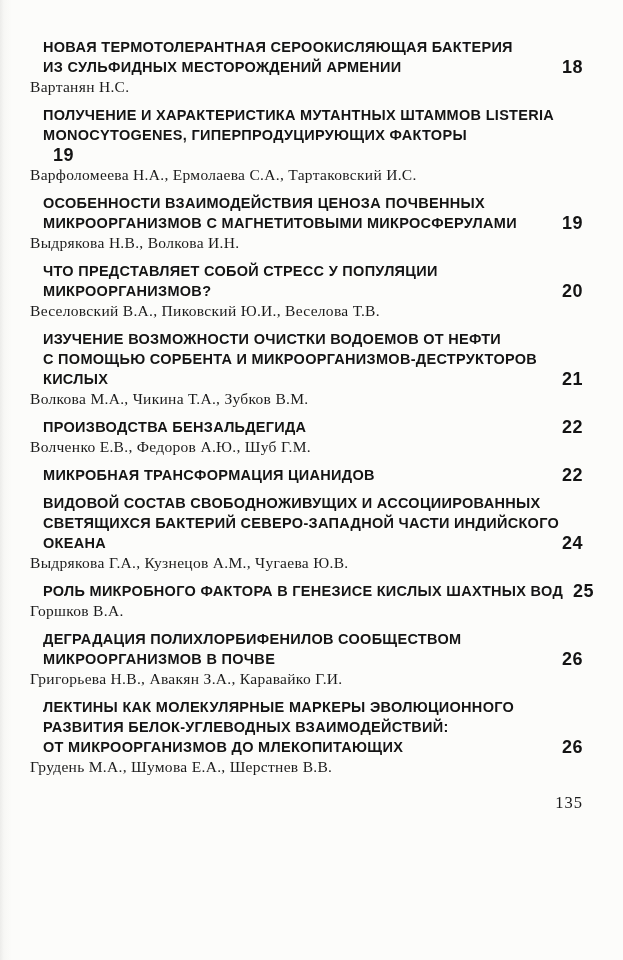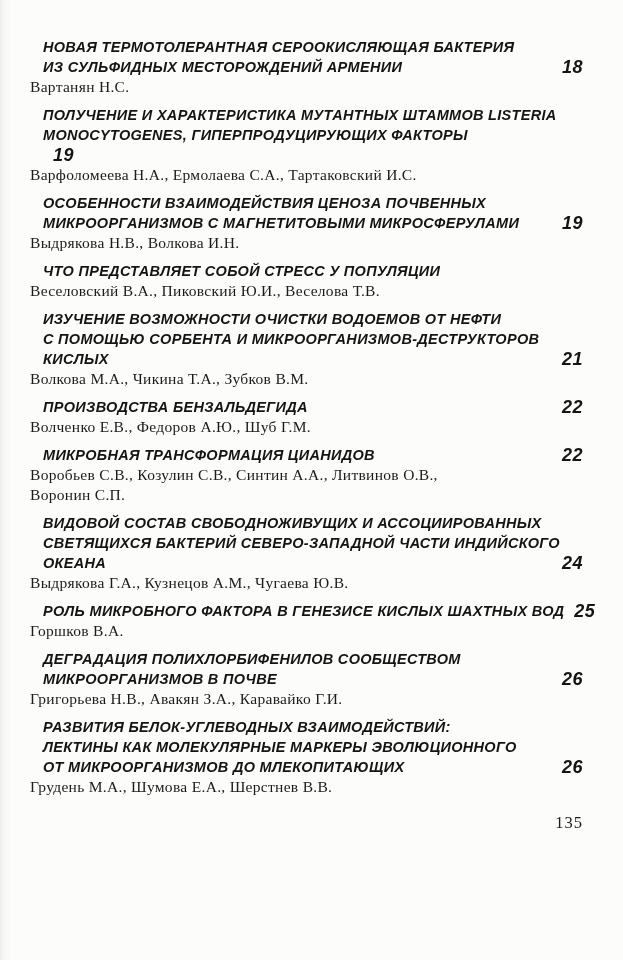--- a/index.html
+++ b/index.html
@@ -26,21 +26,20 @@
     margin-left: 13px;
     font-family: "Liberation Sans", sans-serif;
     font-weight: bold;
     font-size: 14.5px;
     line-height: 20px;
     letter-spacing: 0.3px;
     color: #141414;
   }
   .title-line {
     white-space: nowrap;
-    font-style: italic;
   }
   .title-line.last {
     display: flex;
     justify-content: space-between;
     align-items: flex-start;
   }
   .pagenum {
     font-family: "Liberation Sans", sans-serif;
     font-weight: bold;
     font-size: 18px;
@@ -101,20 +100,24 @@
             <span class="pagenum">19</span>
           </div>
         </div>
         <div class="entry-authors">
           <div class="author-line">Выдрякова Н.В., Волкова И.Н.</div>
         </div>
       </div>
       <div class="toc-entry">
         <div class="entry-title">
           <div class="title-line"><span class="title-text">ЧТО ПРЕДСТАВЛЯЕТ СОБОЙ СТРЕСС У ПОПУЛЯЦИИ</span></div>
+          <div class="title-line last">
+            <span class="title-text">МИКРООРГАНИЗМОВ?</span>
+            <span class="pagenum">20</span>
+          </div>
         </div>
         <div class="entry-authors">
           <div class="author-line">Веселовский В.А., Пиковский Ю.И., Веселова Т.В.</div>
         </div>
       </div>
       <div class="toc-entry">
         <div class="entry-title">
           <div class="title-line"><span class="title-text">ИЗУЧЕНИЕ ВОЗМОЖНОСТИ ОЧИСТКИ ВОДОЕМОВ ОТ НЕФТИ</span></div>
           <div class="title-line"><span class="title-text">С ПОМОЩЬЮ СОРБЕНТА И МИКРООРГАНИЗМОВ-ДЕСТРУКТОРОВ</span></div>
           <div class="title-line last">
@@ -137,24 +140,20 @@
           <div class="author-line">Волченко Е.В., Федоров А.Ю., Шуб Г.М.</div>
         </div>
       </div>
       <div class="toc-entry">
         <div class="entry-title">
           <div class="title-line last">
             <span class="title-text">МИКРОБНАЯ ТРАНСФОРМАЦИЯ ЦИАНИДОВ</span>
             <span class="pagenum">22</span>
           </div>
         </div>
-        <div class="entry-authors">
-          <div class="author-line">Воробьев С.В., Козулин С.В., Синтин А.А., Литвинов О.В.,</div>
-          <div class="author-line">Воронин С.П.</div>
-        </div>
       </div>
       <div class="toc-entry">
         <div class="entry-title">
           <div class="title-line"><span class="title-text">ВИДОВОЙ СОСТАВ СВОБОДНОЖИВУЩИХ И АССОЦИИРОВАННЫХ</span></div>
           <div class="title-line"><span class="title-text">СВЕТЯЩИХСЯ БАКТЕРИЙ СЕВЕРО-ЗАПАДНОЙ ЧАСТИ ИНДИЙСКОГО</span></div>
           <div class="title-line last">
             <span class="title-text">ОКЕАНА</span>
             <span class="pagenum">24</span>
           </div>
         </div>
@@ -180,22 +179,22 @@
             <span class="title-text">МИКРООРГАНИЗМОВ В ПОЧВЕ</span>
             <span class="pagenum">26</span>
           </div>
         </div>
         <div class="entry-authors">
           <div class="author-line">Григорьева Н.В., Авакян З.А., Каравайко Г.И.</div>
         </div>
       </div>
       <div class="toc-entry">
         <div class="entry-title">
+          <div class="title-line"><span class="title-text">ЛЕКТИНЫ КАК МОЛЕКУЛЯРНЫЕ МАРКЕРЫ ЭВОЛЮЦИОННОГО</span></div>
           <div class="title-line"><span class="title-text">РАЗВИТИЯ БЕЛОК-УГЛЕВОДНЫХ ВЗАИМОДЕЙСТВИЙ:</span></div>
-          <div class="title-line"><span class="title-text">ЛЕКТИНЫ КАК МОЛЕКУЛЯРНЫЕ МАРКЕРЫ ЭВОЛЮЦИОННОГО</span></div>
           <div class="title-line last">
             <span class="title-text">ОТ МИКРООРГАНИЗМОВ ДО МЛЕКОПИТАЮЩИХ</span>
             <span class="pagenum">26</span>
           </div>
         </div>
         <div class="entry-authors">
           <div class="author-line">Грудень М.А., Шумова Е.А., Шерстнев В.В.</div>
         </div>
       </div>
     </div>

